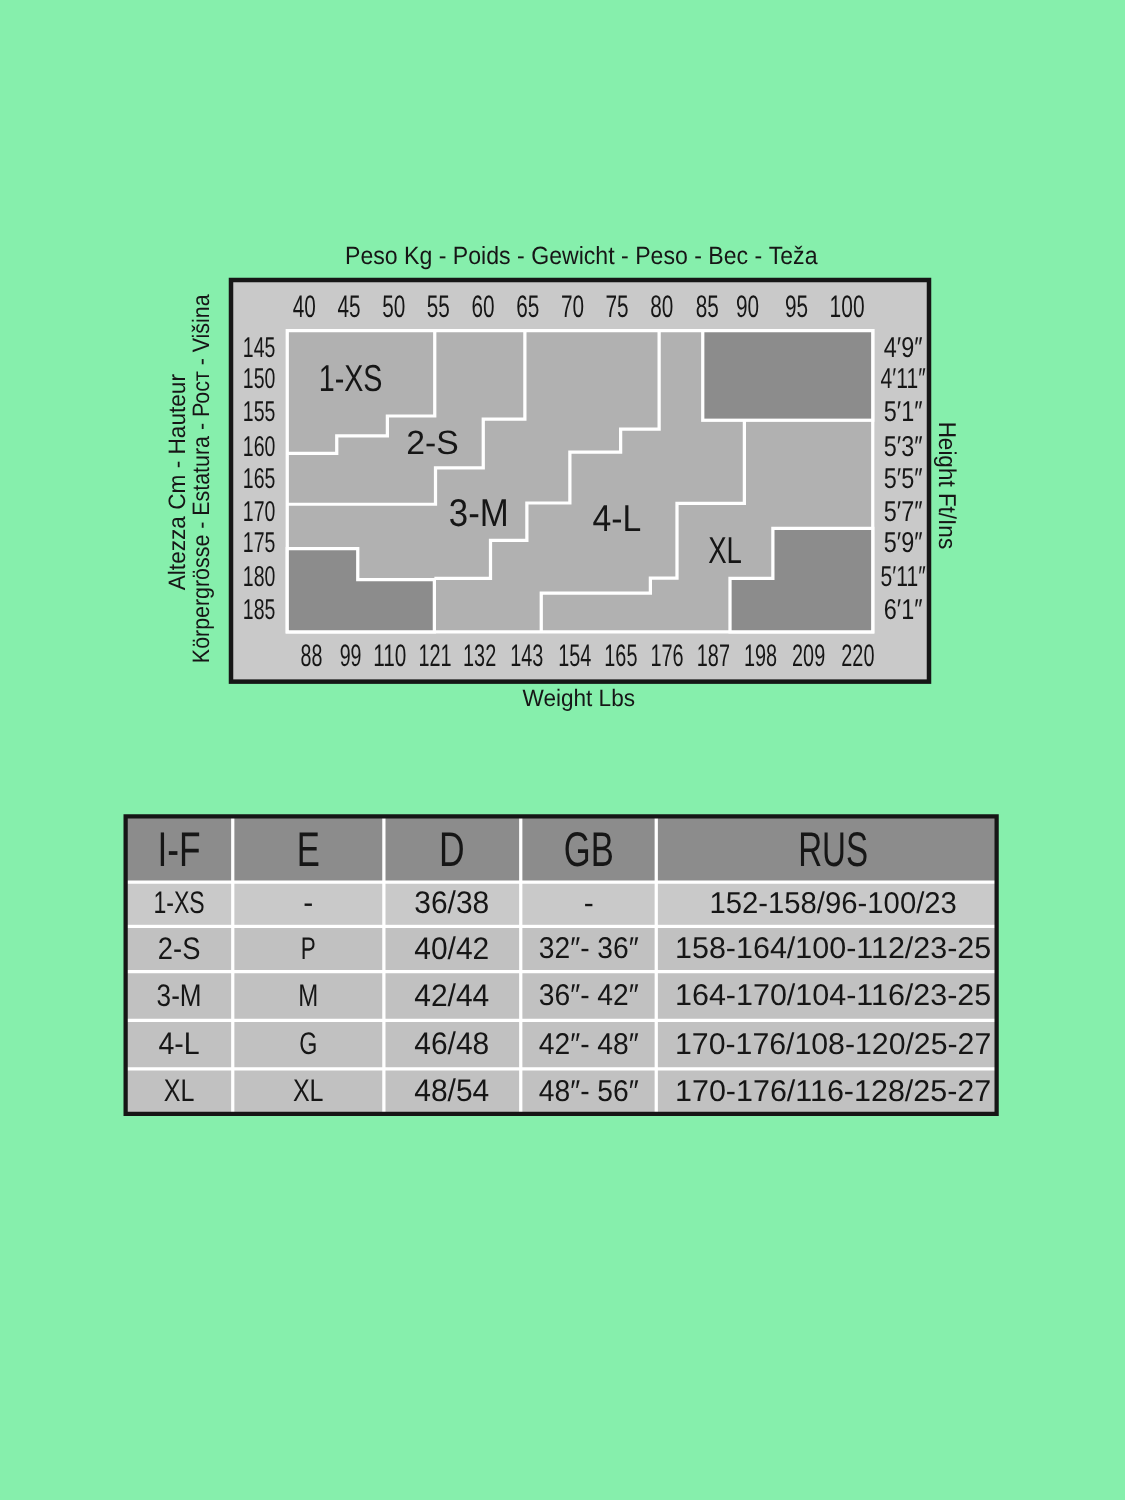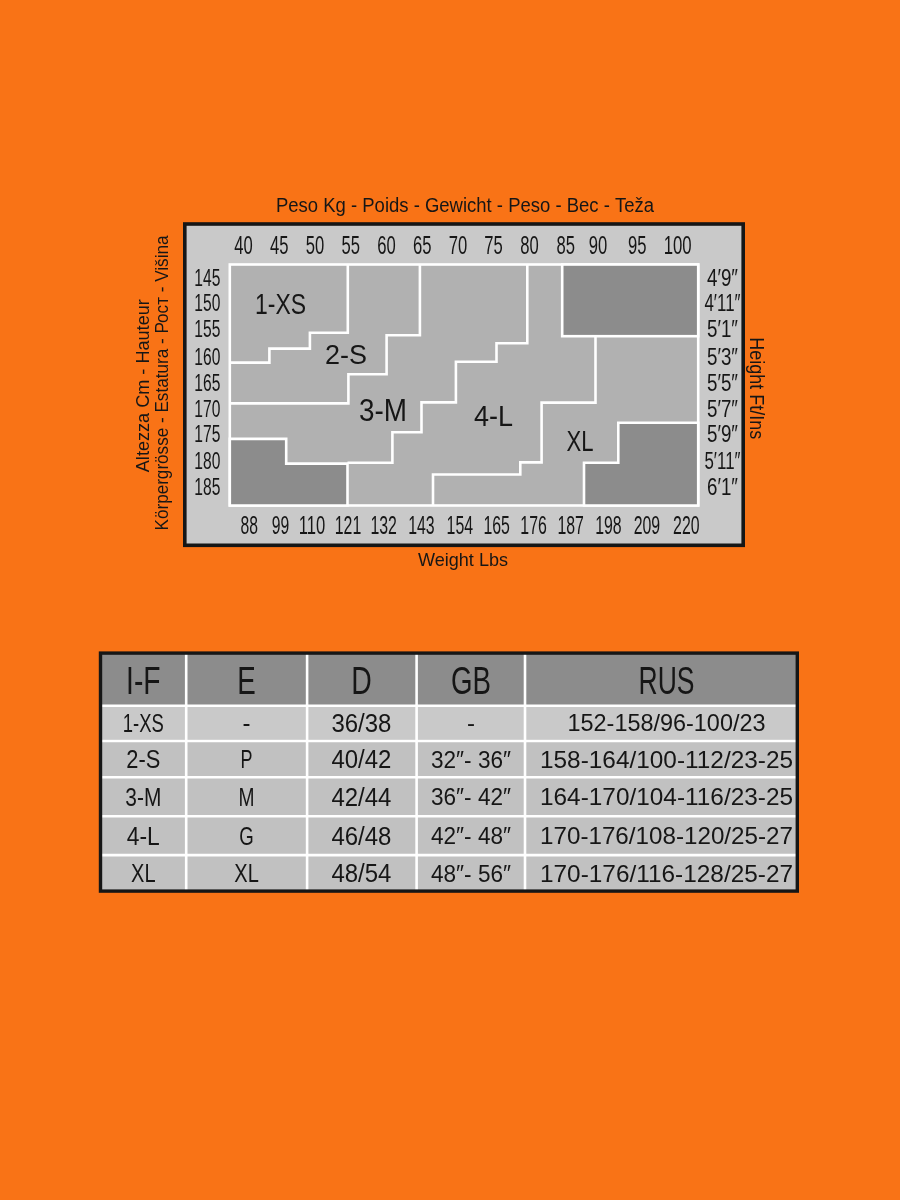--- a/index.html
+++ b/index.html
@@ -1,16 +1,16 @@
 <!DOCTYPE html>
 <html><head>
 <meta charset="utf-8">
 <style>
   html,body{margin:0;padding:0;background:#ffffff;}
-  .page{position:relative;width:900px;height:1200px;background:#f97316;overflow:hidden;}
+  .page{position:relative;width:900px;height:1200px;background:#86efac;overflow:hidden;}
   svg{display:block;}
 </style>
 </head>
 <body>
 <div class="page">
 <svg width="900" height="1200" viewBox="0 0 900 1200">
 
 <text x="465" y="205" font-size="20" text-anchor="middle" dominant-baseline="central" fill="#161616" font-family="Liberation Sans, sans-serif" textLength="378" lengthAdjust="spacingAndGlyphs">Peso Kg - Poids - Gewicht - Peso - Вес - Teža</text>
 
 <rect x="184.8" y="224" width="558.4" height="321.3" fill="#c9c9c9" stroke="#161616" stroke-width="3.6"></rect>

